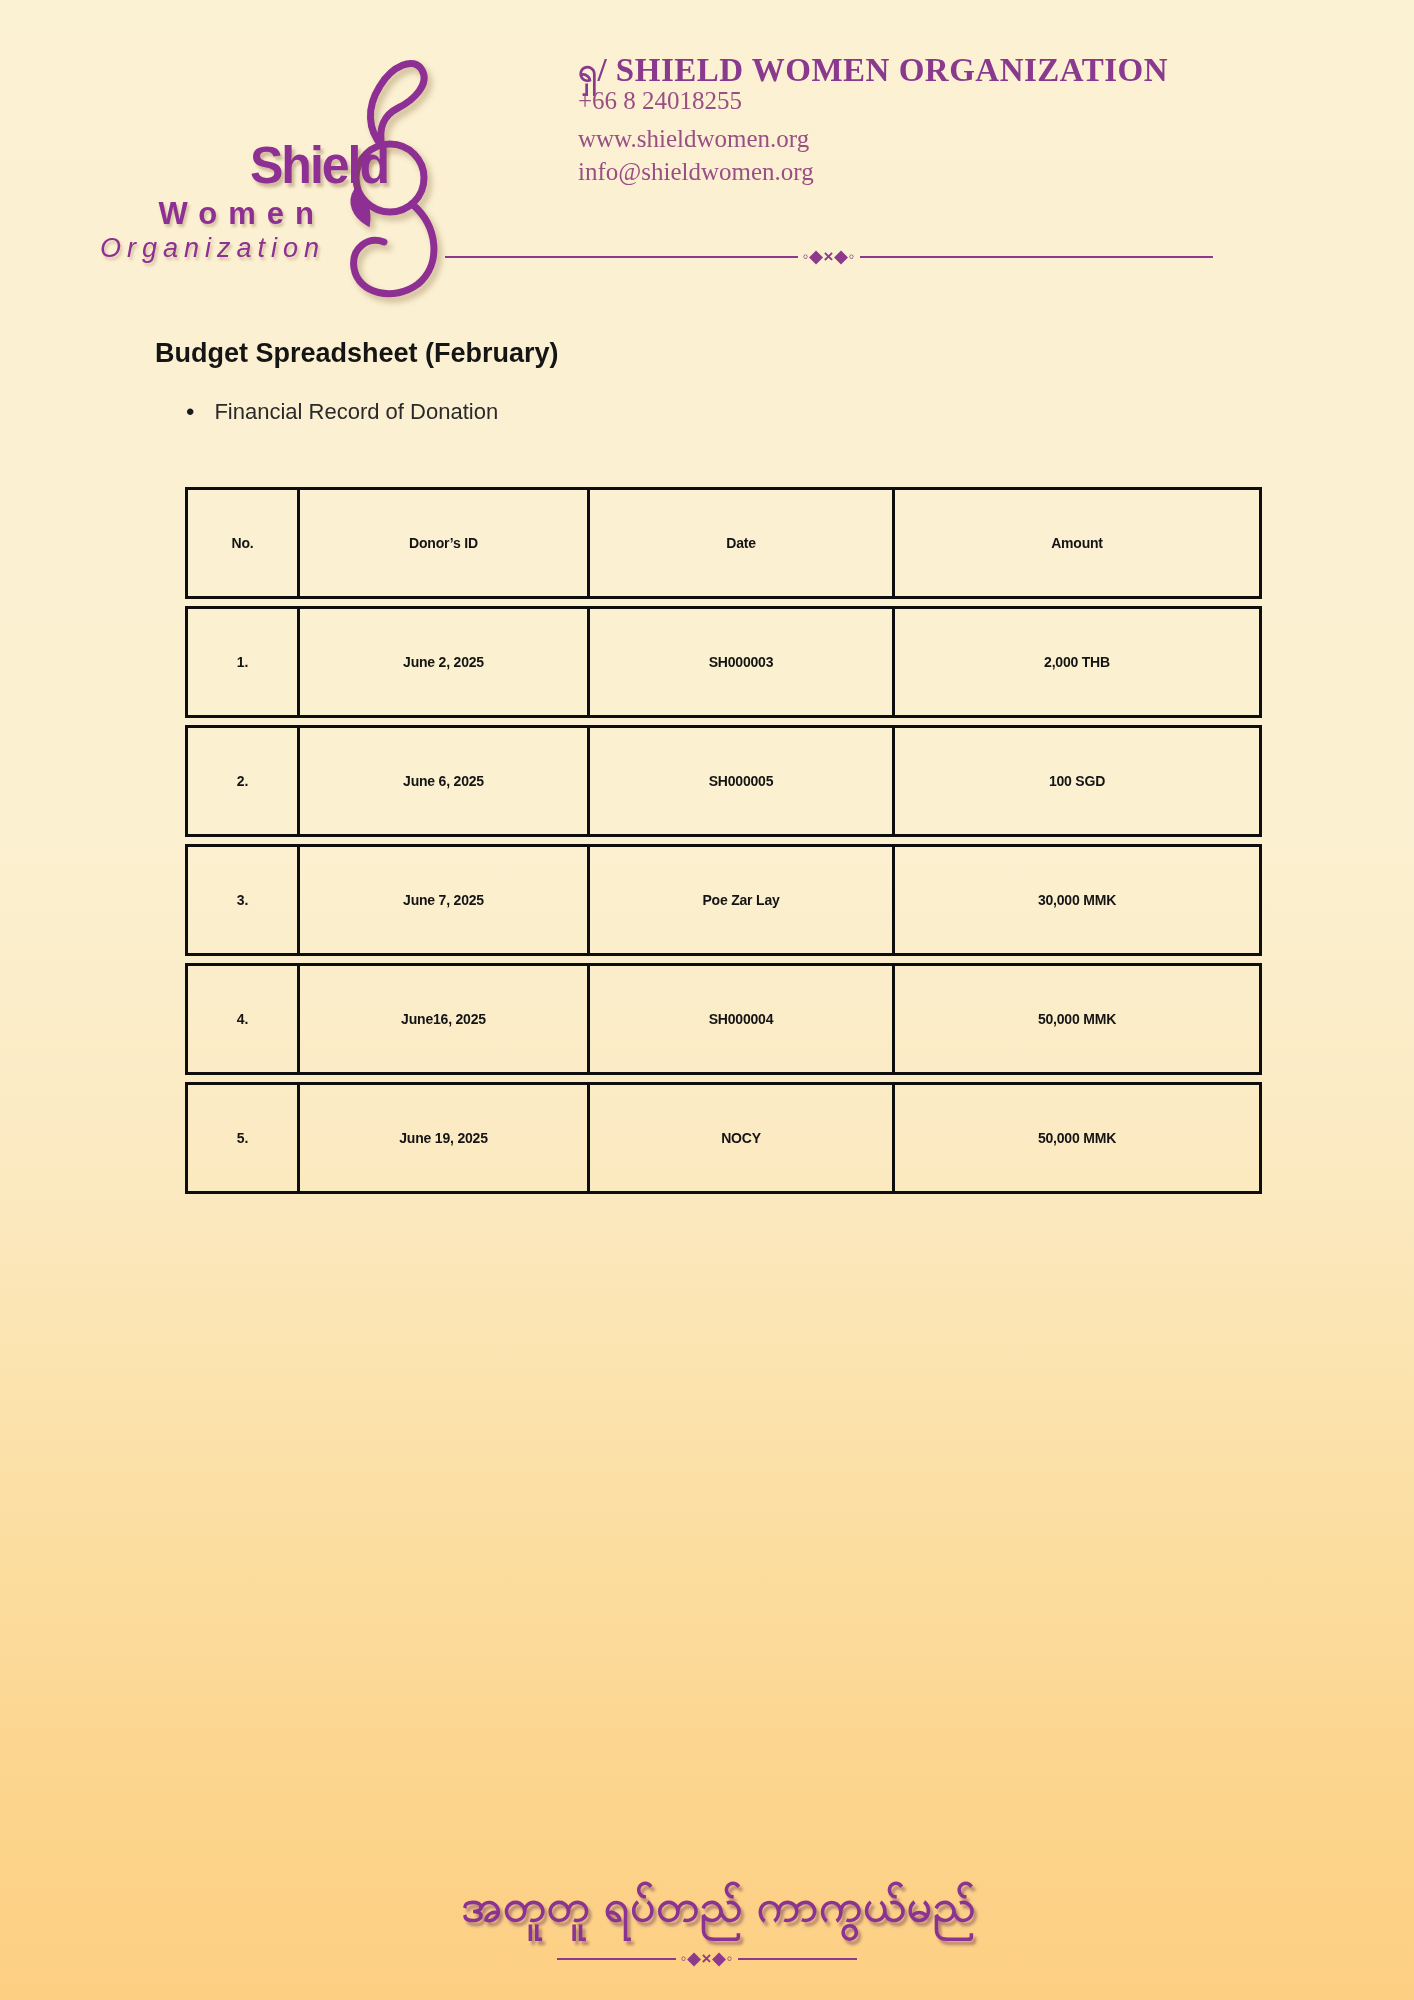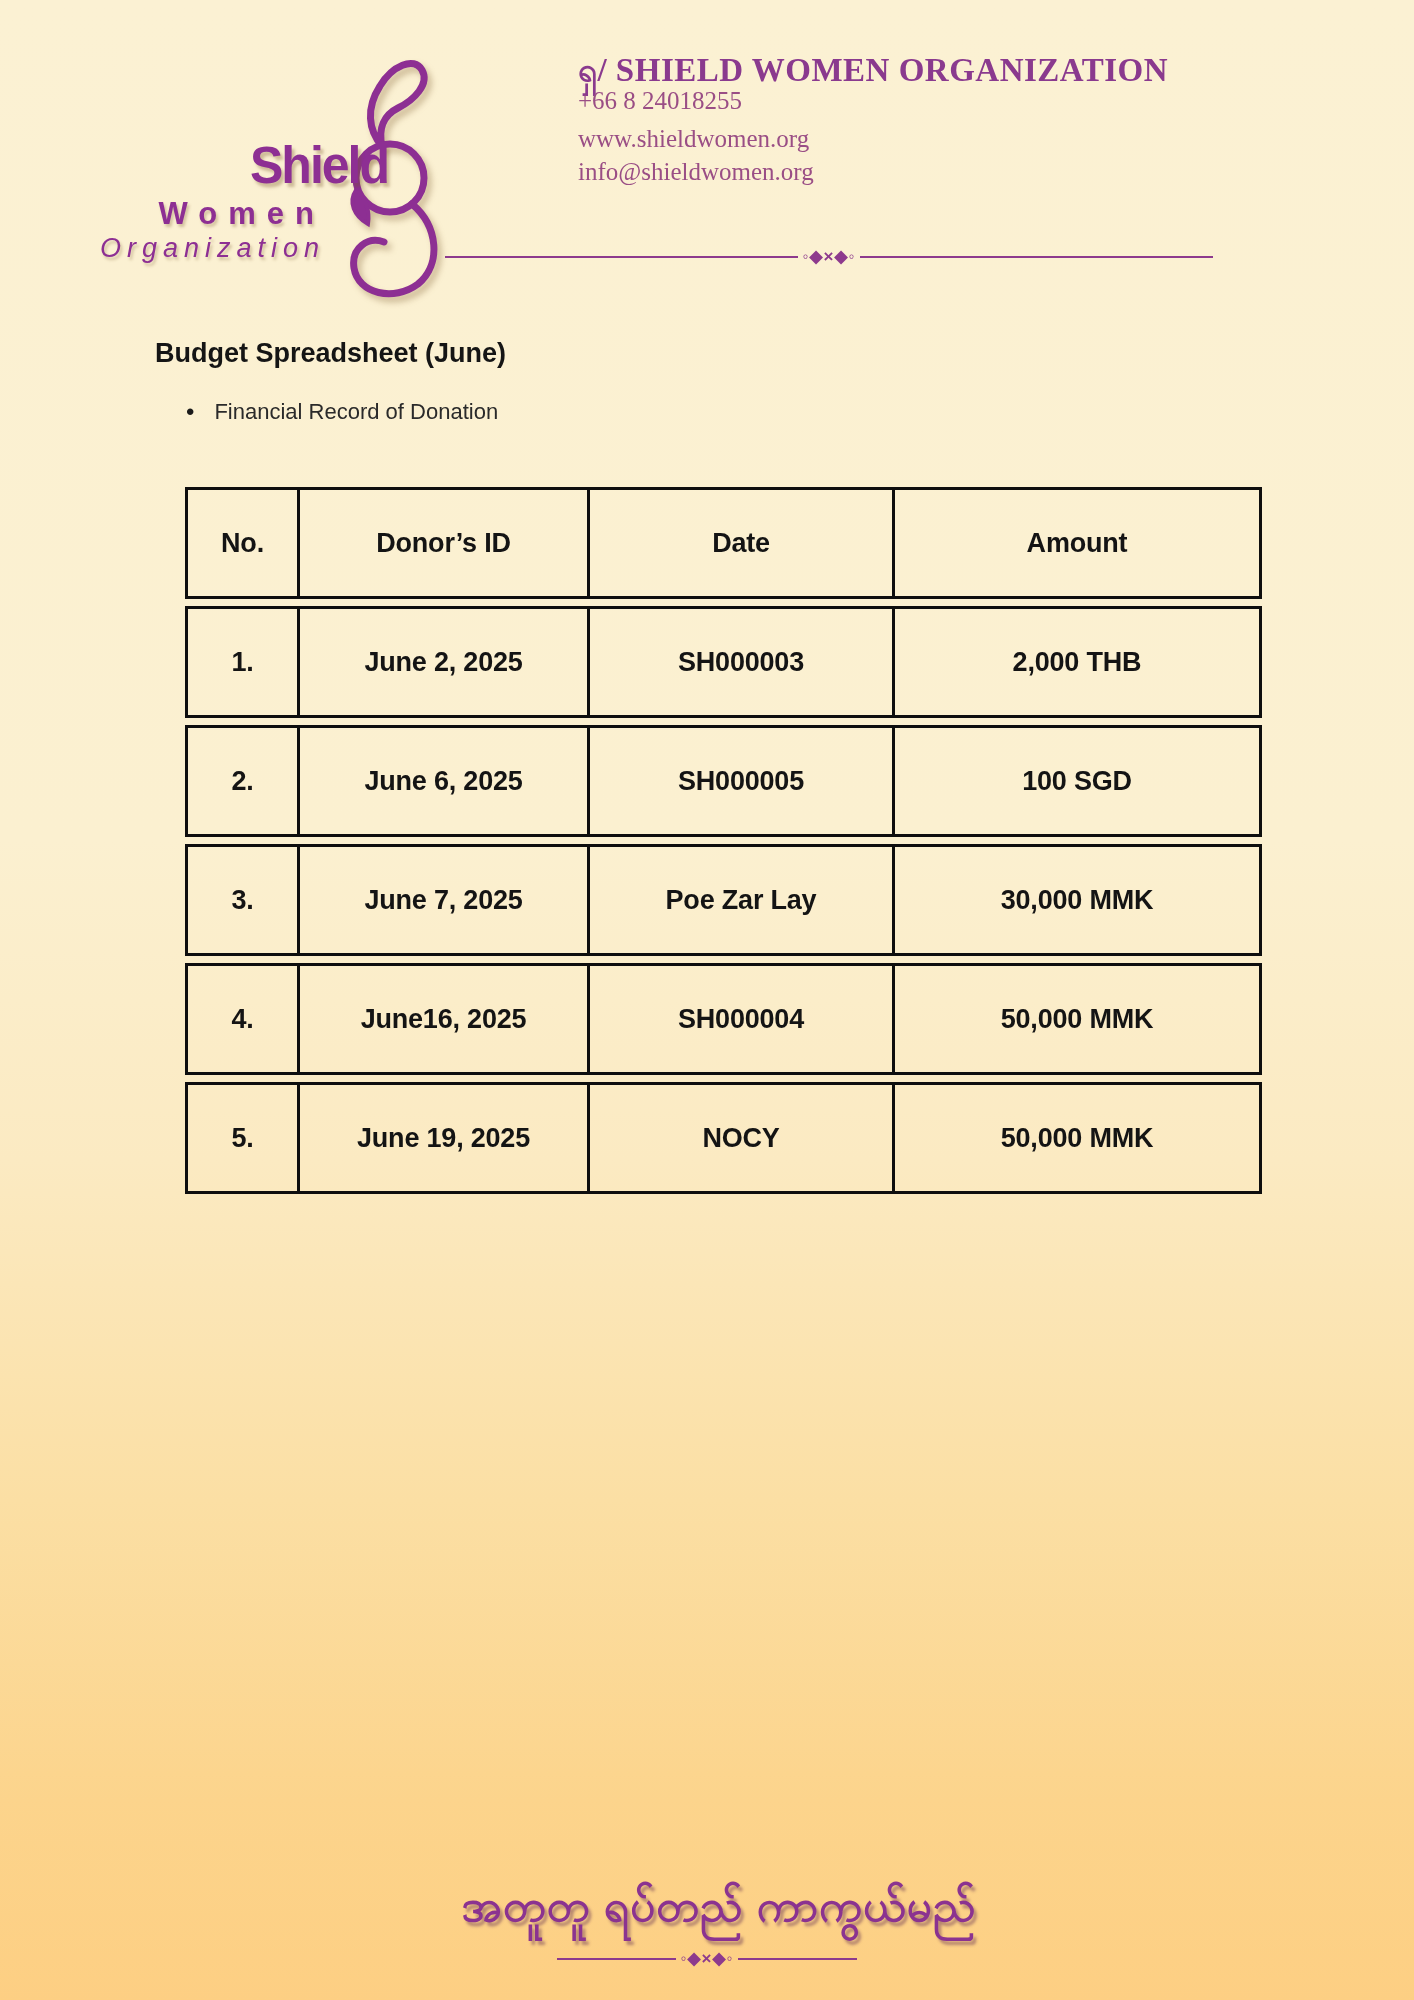--- a/index.html
+++ b/index.html
@@ -69,21 +69,21 @@
     font-size:22px; color:#2a2a2a; }
   .bullet-dot { font-size:24px; color:#1a1a1a; }
 
   
   .table { position:absolute; left:185px; top:487px; width:1077px; }
   .t-row { display:grid; grid-template-columns:112px 290px 305px 1fr;
     height:112px; margin-bottom:7px;
     border:3px solid #0e0e0e; }
   .t-cell { border-right:3px solid #0e0e0e;
     display:flex; align-items:center; justify-content:center;
-    font-size:27px; font-weight:bold; color:#141414;
+    font-size:14px; font-weight:bold; color:#141414;
     letter-spacing:-0.2px; }
   .t-cell:last-child { border-right:none; }
 
   
   .motto { position:absolute; left:12px; top:1878px; width:100%;
     text-align:center;
     font-size:44px; font-weight:bold; color:#8b3390;
     text-shadow:3px 4px 3px rgba(94,42,82,.45);
     letter-spacing:1px; }
 </style>
@@ -112,21 +112,21 @@
     <div class="contact c2">www.shieldwomen.org</div>
     <div class="contact c3">info@shieldwomen.org</div>
 
     <div class="divider hdr-div">
       <span class="d-line"></span>
       <span class="d-orn">◦◆×◆◦</span>
       <span class="d-line"></span>
     </div>
   </div>
 
-  <div class="doc-title">Budget Spreadsheet (June)</div>
+  <div class="doc-title">Budget Spreadsheet (February)</div>
 
   <div class="bullet-item">
     <span class="bullet-dot">•</span>
     <span>Financial Record of Donation</span>
   </div>
 
   <div class="table">
       <div class="t-row">
         <div class="t-cell">No.</div>
         <div class="t-cell">Donor’s ID</div>

